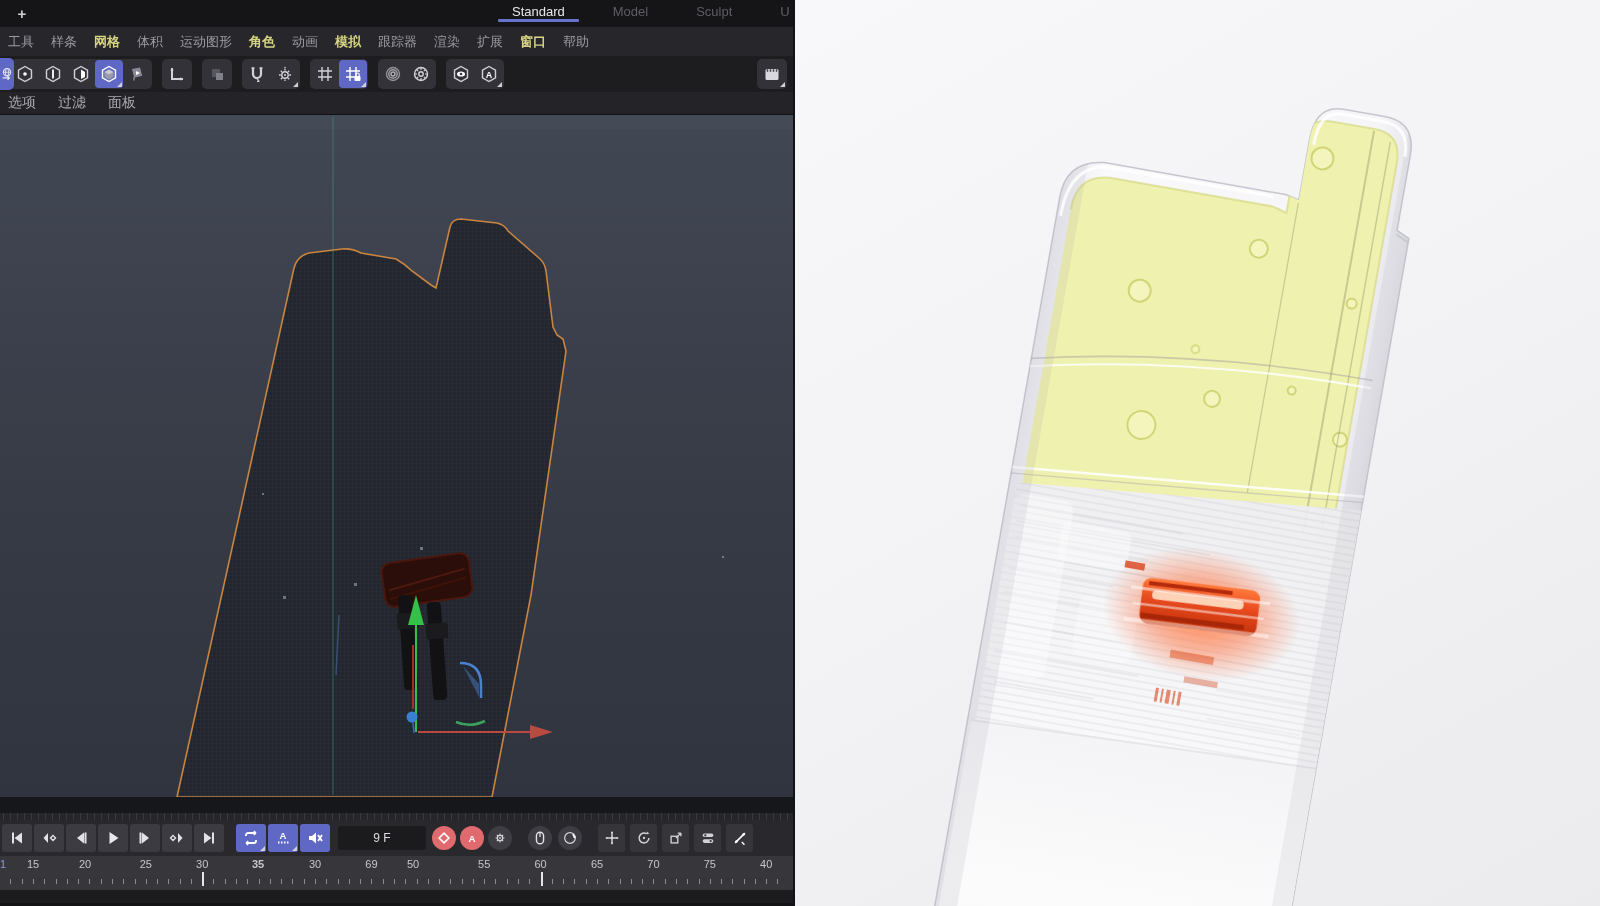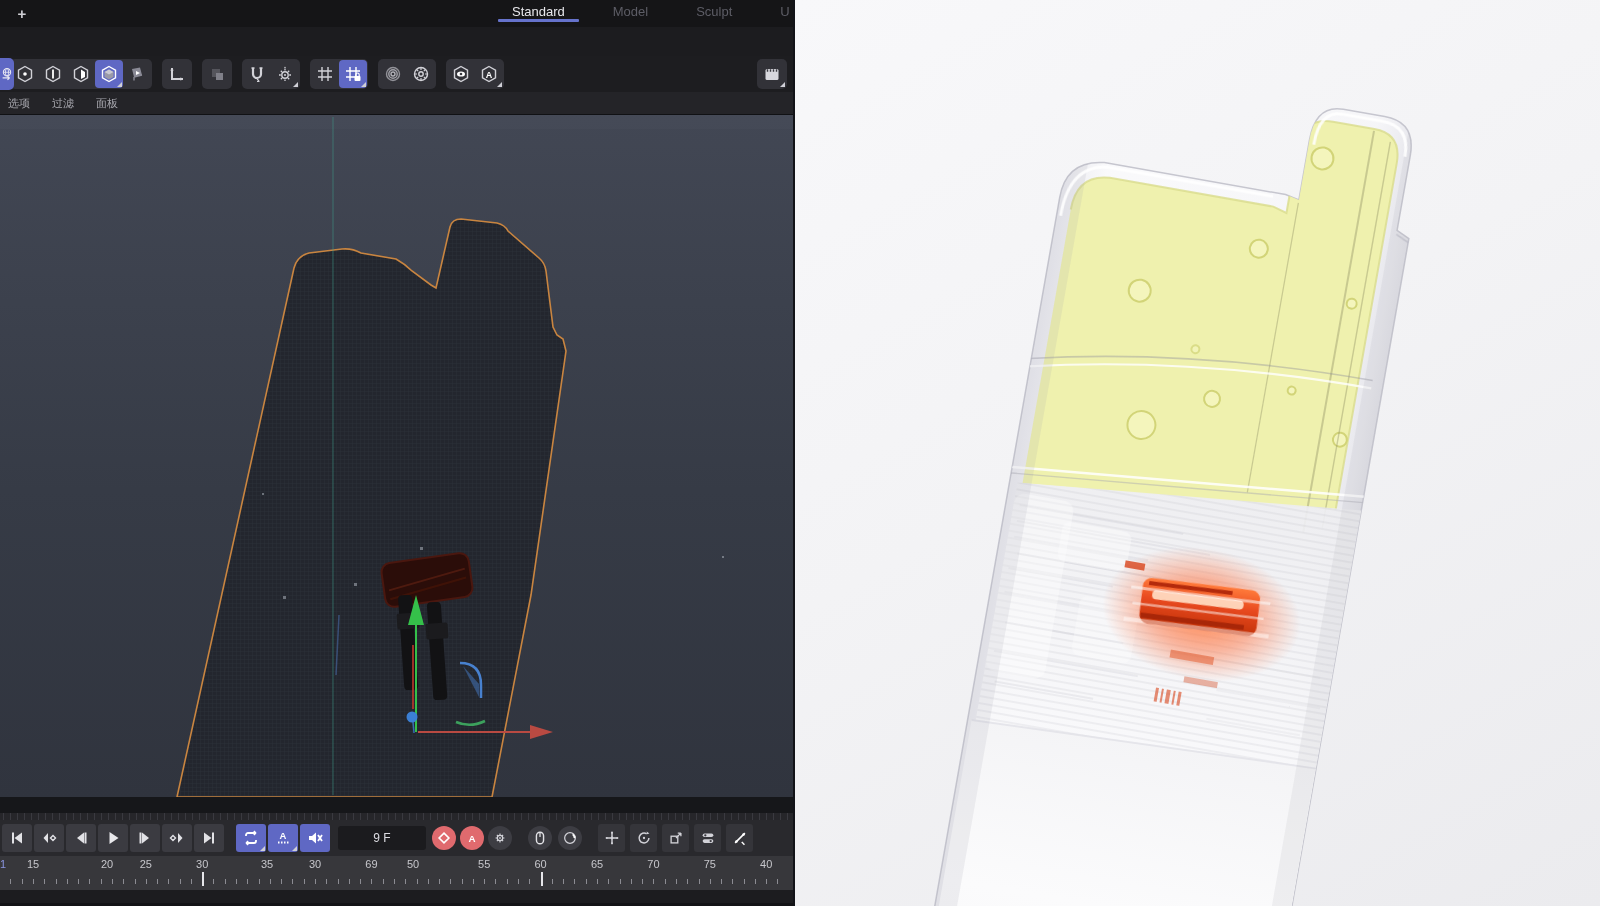--- a/index.html
+++ b/index.html
@@ -28,21 +28,21 @@
   .toolbar{position:absolute;left:0;top:56px;width:795px;height:36px;background:#1d1d20;display:flex;align-items:center;}
   .tb-group{display:flex;background:#323238;border-radius:5px;margin-left:10px;padding:1px;}
   .tb-btn{position:relative;width:28px;height:28px;border-radius:4px;display:flex;align-items:center;justify-content:center;}
   .tb-btn.active{background:#5f68c4;}
   .tb-btn .sub{position:absolute;right:1px;bottom:1px;width:0;height:0;border-left:5px solid transparent;border-bottom:5px solid #cfcfd6;}
   .tb-edge{position:absolute;left:0;top:58px;width:14px;height:32px;background:#5f68c4;border-radius:0 5px 5px 0;display:flex;align-items:center;justify-content:center;overflow:hidden;}
   .tb-film{margin-left:auto;margin-right:8px;}
 
   
   .optrow{position:absolute;left:0;top:92px;width:795px;height:23px;background:#242428;display:flex;align-items:center;padding-left:8px;border-bottom:1px solid #101114;}
-  .opt-item{font-size:11px;color:#a9a9b0;margin-right:22px;white-space:nowrap;}
+  .opt-item{font-size:14px;color:#a9a9b0;margin-right:22px;white-space:nowrap;}
 
   
   #viewport{position:absolute;left:0;top:115px;width:795px;height:682px;background:linear-gradient(#424754,#363b46 55%,#30343e);}
   #viewport svg{display:block;}
 
   
   .strip-dark{position:absolute;left:0;top:797px;width:795px;height:16px;background:#16171a;}
   .strip-dots{position:absolute;left:0;top:813px;width:795px;height:7px;background:repeating-linear-gradient(90deg,#26262a 0 3px,#3a3a40 3px 4px,#26262a 4px 7px);}
   .animbar{position:absolute;left:0;top:820px;width:795px;height:36px;background:#29292d;display:flex;align-items:center;padding-left:2px;}
   .an-btn{position:relative;width:30px;height:28px;background:#3b3b41;border-radius:3px;margin-right:2px;display:flex;align-items:center;justify-content:center;}
@@ -75,20 +75,35 @@
     <div class="tabbar">
       <div class="tab-add">+</div>
       <div class="tabs" id="tabs">
           <div class="tab active">Standard</div>
           <div class="tab">Model</div>
           <div class="tab">Sculpt</div>
           <div class="tab">U</div>
         </div>
     </div>
 
+    <div class="menubar" id="menubar">
+        <div class="menu-item">工具</div>
+        <div class="menu-item">样条</div>
+        <div class="menu-item accent">网格</div>
+        <div class="menu-item">体积</div>
+        <div class="menu-item">运动图形</div>
+        <div class="menu-item accent">角色</div>
+        <div class="menu-item">动画</div>
+        <div class="menu-item accent">模拟</div>
+        <div class="menu-item">跟踪器</div>
+        <div class="menu-item">渲染</div>
+        <div class="menu-item">扩展</div>
+        <div class="menu-item accent">窗口</div>
+        <div class="menu-item">帮助</div>
+      </div>
 
     <div class="toolbar">
       <div id="tb-groups" style="display:flex;align-items:center;">
           <div class="tb-group">
             <div class="tb-btn">
               <svg width="18" height="18" viewBox="0 0 18 18" fill="none" stroke="#d2d2d8" stroke-width="1.4">
                 <path d="M9,1.5 L15.5,5.2 V12.8 L9,16.5 L2.5,12.8 V5.2 Z"></path>
                 <circle cx="9" cy="9" r="1.8" fill="#fff" stroke="none"></circle>
               </svg>
             </div>
@@ -503,24 +518,24 @@
         <div class="tick" style="left: 687.24px;"></div>
         <div class="tick" style="left: 698.52px;"></div>
         <div class="tick" style="left: 709.8px;"></div>
         <div class="tick" style="left: 721.08px;"></div>
         <div class="tick" style="left: 732.36px;"></div>
         <div class="tick" style="left: 743.64px;"></div>
         <div class="tick" style="left: 754.92px;"></div>
         <div class="tick" style="left: 766.2px;"></div>
         <div class="tick" style="left: 777.48px;"></div>
         <div class="num" style="left: 33px;">15</div>
-        <div class="num" style="left: 107px;">20</div>
+        <div class="num" style="left: 85px;">20</div>
         <div class="num" style="left: 145.8px;">25</div>
         <div class="num" style="left: 202.2px;">30</div>
-        <div class="num" style="left: 267px;">35</div>
+        <div class="num" style="left: 258px; font-weight: bold;">35</div>
         <div class="num" style="left: 315px;">30</div>
         <div class="num" style="left: 371.4px;">69</div>
         <div class="num" style="left: 413px;">50</div>
         <div class="num" style="left: 484.2px;">55</div>
         <div class="num" style="left: 540.6px;">60</div>
         <div class="num" style="left: 597px; text-align: right;">65</div>
         <div class="num" style="left: 653.4px;">70</div>
         <div class="num" style="left: 709.8px;">75</div>
         <div class="num" style="left: 766.2px;">40</div>
         <div class="num blue" style="left: 3px;">1</div>

